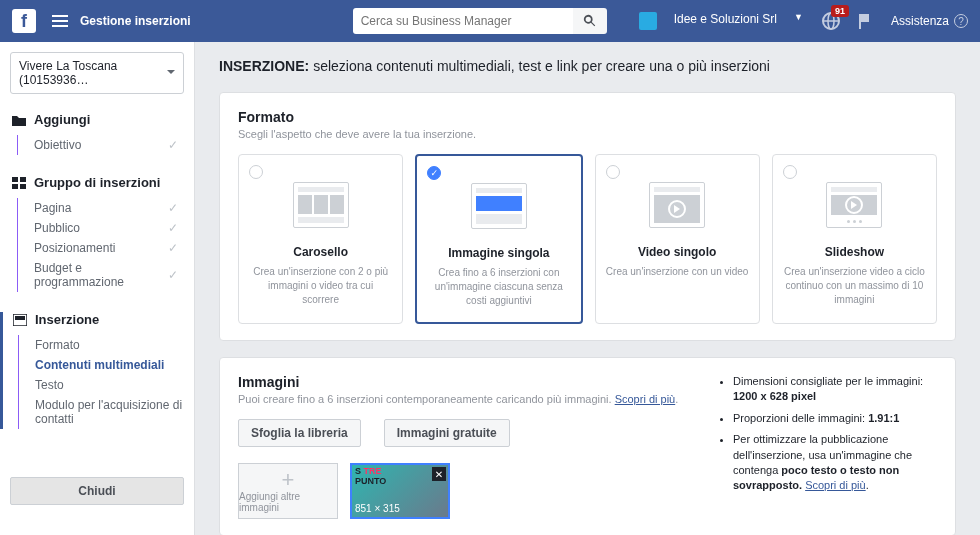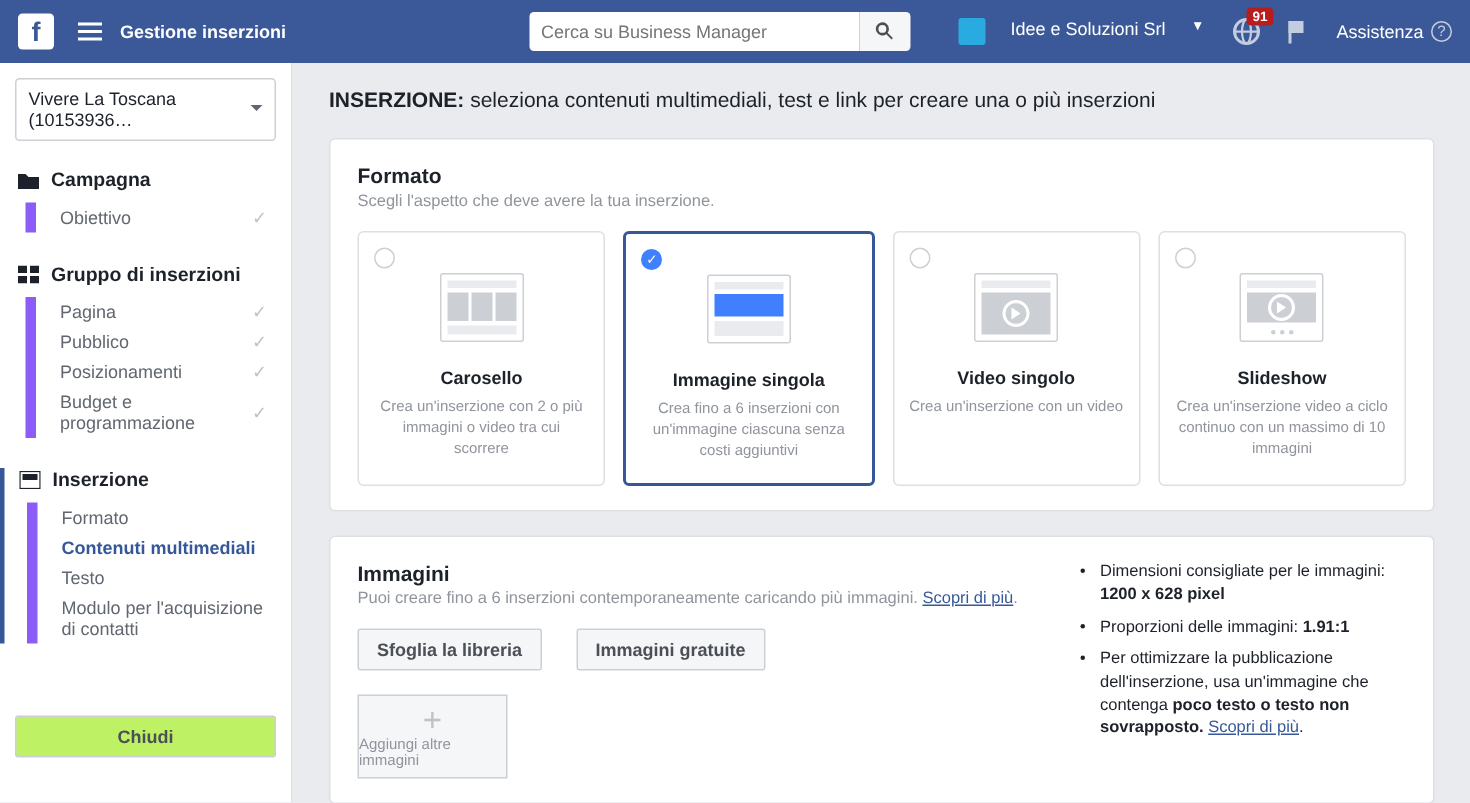--- a/index.html
+++ b/index.html
@@ -26,30 +26,30 @@
 
 
 .layout { display: flex; height: calc(100vh - 42px); }
 .sidebar { width: 195px; background: #fff; border-right: 1px solid #dddfe2; padding: 10px; display: flex; flex-direction: column; }
 .account-sel { border: 1px solid #ccd0d5; border-radius: 3px; padding: 6px 8px; display: flex; align-items: center; justify-content: space-between; cursor: pointer; font-size: 12px; margin-bottom: 18px; }
 .chev-down { border: 4px solid transparent; border-top: 4px solid #606770; margin-top: 2px; }
 
 .nav-group { margin-bottom: 20px; }
 .nav-head { display: flex; align-items: center; gap: 8px; font-weight: 600; font-size: 13px; margin-bottom: 8px; padding-left: 2px; }
 .nav-head-icon { width: 14px; height: 12px; fill: #1d2129; }
-.nav-items { list-style: none; padding-left: 16px; border-left: 7px solid #8b5cf6; margin-left: 7px; }
+.nav-items { list-style: none; padding-left: 16px; border-left: 1px solid #8b5cf6; margin-left: 7px; }
 .nav-items li { font-size: 12px; color: #616770; padding: 3px 0; display: flex; align-items: center; justify-content: space-between; }
 .nav-items li .label { cursor: pointer; }
 .check-ok { color: #bec3c9; font-size: 12px; margin-right: 6px; }
 .nav-group.active { border-left: 3px solid #365899; padding-left: 8px; margin-left: -10px; }
 .nav-group.active .nav-head { color: #1d2129; }
 .nav-items li.current .label { color: #365899; font-weight: 600; }
 
 .sidebar-footer { margin-top: auto; padding-bottom: 20px; }
-.close-btn { width: 100%; background: #bef264; border: 1px solid #ccd0d5; border-radius: 2px; padding: 6px 0; font-size: 12px; font-weight: 600; color: #4b4f56; cursor: pointer; }
+.close-btn { width: 100%; background: #e5e5e5; border: 1px solid #ccd0d5; border-radius: 2px; padding: 6px 0; font-size: 12px; font-weight: 600; color: #4b4f56; cursor: pointer; }
 
 
 .main { flex: 1; overflow-y: auto; padding: 16px 24px; }
 .page-head { font-size: 14px; color: #1d2129; margin-bottom: 18px; }
 .page-head strong { font-weight: 700; }
 
 .card { background: #fff; border: 1px solid #dddfe2; border-radius: 4px; padding: 16px 18px; margin-bottom: 16px; }
 .card h3 { font-size: 14px; font-weight: 700; margin-bottom: 3px; }
 .card .sub { color: #90949c; font-size: 11px; margin-bottom: 14px; }
 
@@ -151,21 +151,21 @@
     <div class="account-sel">
       <span>Vivere La Toscana (10153936…</span>
       <span class="chev-down"></span>
     </div>
 
     <div class="nav-group">
       <div class="nav-head">
         <svg class="nav-head-icon" viewBox="0 0 14 12">
             <path d="M0 2h5l2 2h7v8H0z"></path>
           </svg>
-        <span>Campagna</span>
+        <span>Aggiungi</span>
       </div>
       <ul class="nav-items">
         <li>
             <span class="label">Obiettivo</span>
             <span class="check-ok">✓</span>
           </li>
       </ul>
     </div>
 
     <div class="nav-group">
@@ -308,20 +308,25 @@
           </div>
           <div class="btn-row">
             <button class="std-btn">Sfoglia la libreria</button>
             <button class="std-btn">Immagini gratuite</button>
           </div>
           <div class="thumbs">
             <div class="add-thumb">
               <span class="plus">+</span>
               <span>Aggiungi altre immagini</span>
             </div>
+            <div class="img-thumb">
+              <span class="ov-text">S <b>TRE</b><br>PUNTO</span>
+              <span class="x">✕</span>
+              <span>851 × 315</span>
+            </div>
           </div>
         </div>
         <div class="img-right">
           <ul class="spec-list">
             <li><span>Dimensioni consigliate per le immagini: </span><strong>1200 x 628 pixel</strong></li>
             <li><span>Proporzioni delle immagini: </span><strong>1.91:1</strong></li>
             <li><span>Per ottimizzare la pubblicazione dell'inserzione, usa un'immagine che contenga </span><strong>poco testo o testo non sovrapposto. </strong><span class="link-blue">Scopri di più</span>.</li>
           </ul>
         </div>
       </div>

